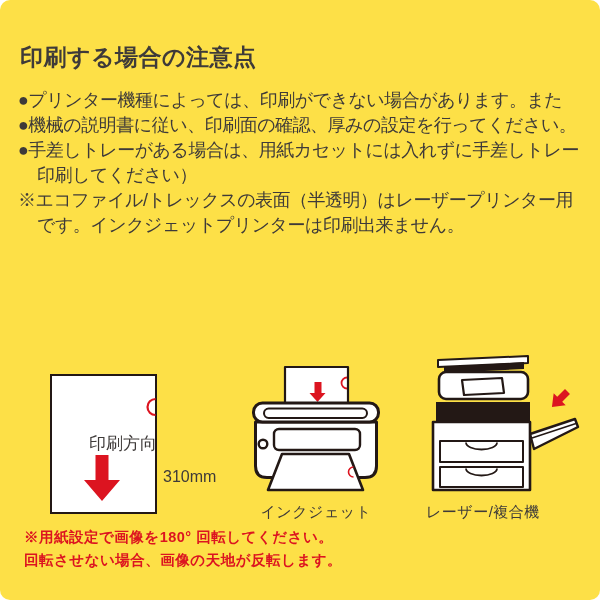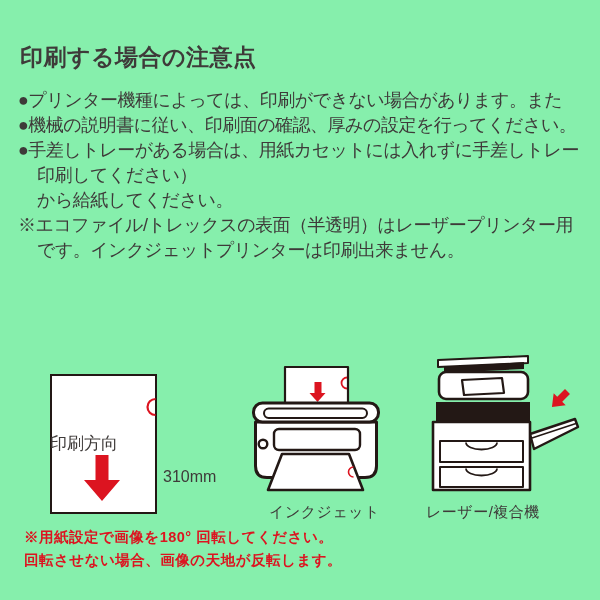--- a/index.html
+++ b/index.html
@@ -1,38 +1,38 @@
 <!DOCTYPE html>
 <html style="--text: #3e3a39; --red: #dc1420; --outline: #231815;"><head>
 <meta charset="utf-8">
 <style>
   :root { --text:#3e3a39; --red:#dc1420; --outline:#231815; }
   * { margin:0; padding:0; box-sizing:border-box; }
   html,body { background:#fff; }
   .page {
-    position:relative; width:600px; height:600px; background:#86efac;
-    font-family:"Liberation Sans", sans-serif; color:var(--text); overflow:hidden;
+    position:relative; width:600px; height:600px; background:#fde047;
+    font-family:"Liberation Sans", sans-serif; color:var(--text); overflow:hidden;border-radius:10px;
   }
   .title {
     position:absolute; left:20px; top:42px;
     font-size:23px; font-weight:bold; letter-spacing:0.5px; white-space:nowrap;
   }
   .body-text { position:absolute; left:18px; top:88px; width:578px; }
   .line { font-size:18px; line-height:25px; height:25px; white-space:nowrap; letter-spacing:-0.5px; }
   .line.indent { padding-left:19px; }
   .redbar { position:relative; }
   .redbar::after {
     content:""; position:absolute; left:2px; right:-3px; bottom:-5px;
     height:7px; border-radius:4px; background:var(--red);
   }
   .dim-label { position:absolute; font-size:16px; white-space:nowrap;margin-top:36px; }
-  .dir-label { position:absolute; font-size:17px; text-align:left; white-space:nowrap; }
+  .dir-label { position:absolute; font-size:17px; text-align:right; white-space:nowrap; }
   .paper-rect { position:absolute; left:5px; top:28px; width:107px; height:140px;
     border:2px solid var(--outline); background:#fff; }
-  .machine-label { position:absolute; font-size:15px; text-align:right; white-space:nowrap; letter-spacing:0.5px; }
+  .machine-label { position:absolute; font-size:15px; text-align:center; white-space:nowrap; letter-spacing:0.5px; }
   .footnote {
     position:absolute; left:24px; top:526px; color:var(--red);
     font-size:14.5px; font-weight:bold; line-height:23px; letter-spacing:0.5px; white-space:nowrap;
   }
   svg { position:absolute; }
   .sd  { stroke:var(--outline); fill:none; }
   .sdw { stroke:var(--outline); fill:#fff; }
   .fd  { fill:var(--outline); stroke:none; }
   .fr  { fill:var(--red); stroke:none; }
   .sr  { stroke:var(--red); fill:none; }
@@ -42,21 +42,20 @@
 
 <div class="page">
 
   <div class="title">印刷する場合の注意点</div>
 
   <div class="body-text">
     <div class="line">●プリンター機種によっては、印刷ができない場合があります。また</div>
     <div class="line">●機械の説明書に従い、印刷面の確認、厚みの設定を行ってください。</div>
     <div class="line">●手差しトレーがある場合は、用紙カセットには入れずに手差しトレー</div>
     <div class="line indent">印刷してください）</div>
-    <div class="line indent">から給紙してください。</div>
     <div class="line">※エコファイル/トレックスの表面（半透明）はレーザープリンター用</div>
     <div class="line indent">です。インクジェットプリンターは印刷出来ません。</div>
   </div>
 
   <div style="position:absolute; left:45px; top:346px; width:190px; height:175px;">
     <div class="dim-label" style="left:28px; top:2px;">222mm</div>
     <div class="paper-rect"></div>
     <svg style="left:99px; top:51px;" width="13" height="20" viewBox="0 0 13 20">
       <path class="sr" stroke-width="2.2" d="M 11.5 2 A 8 8 0 1 0 11.5 18"></path>
     </svg>

